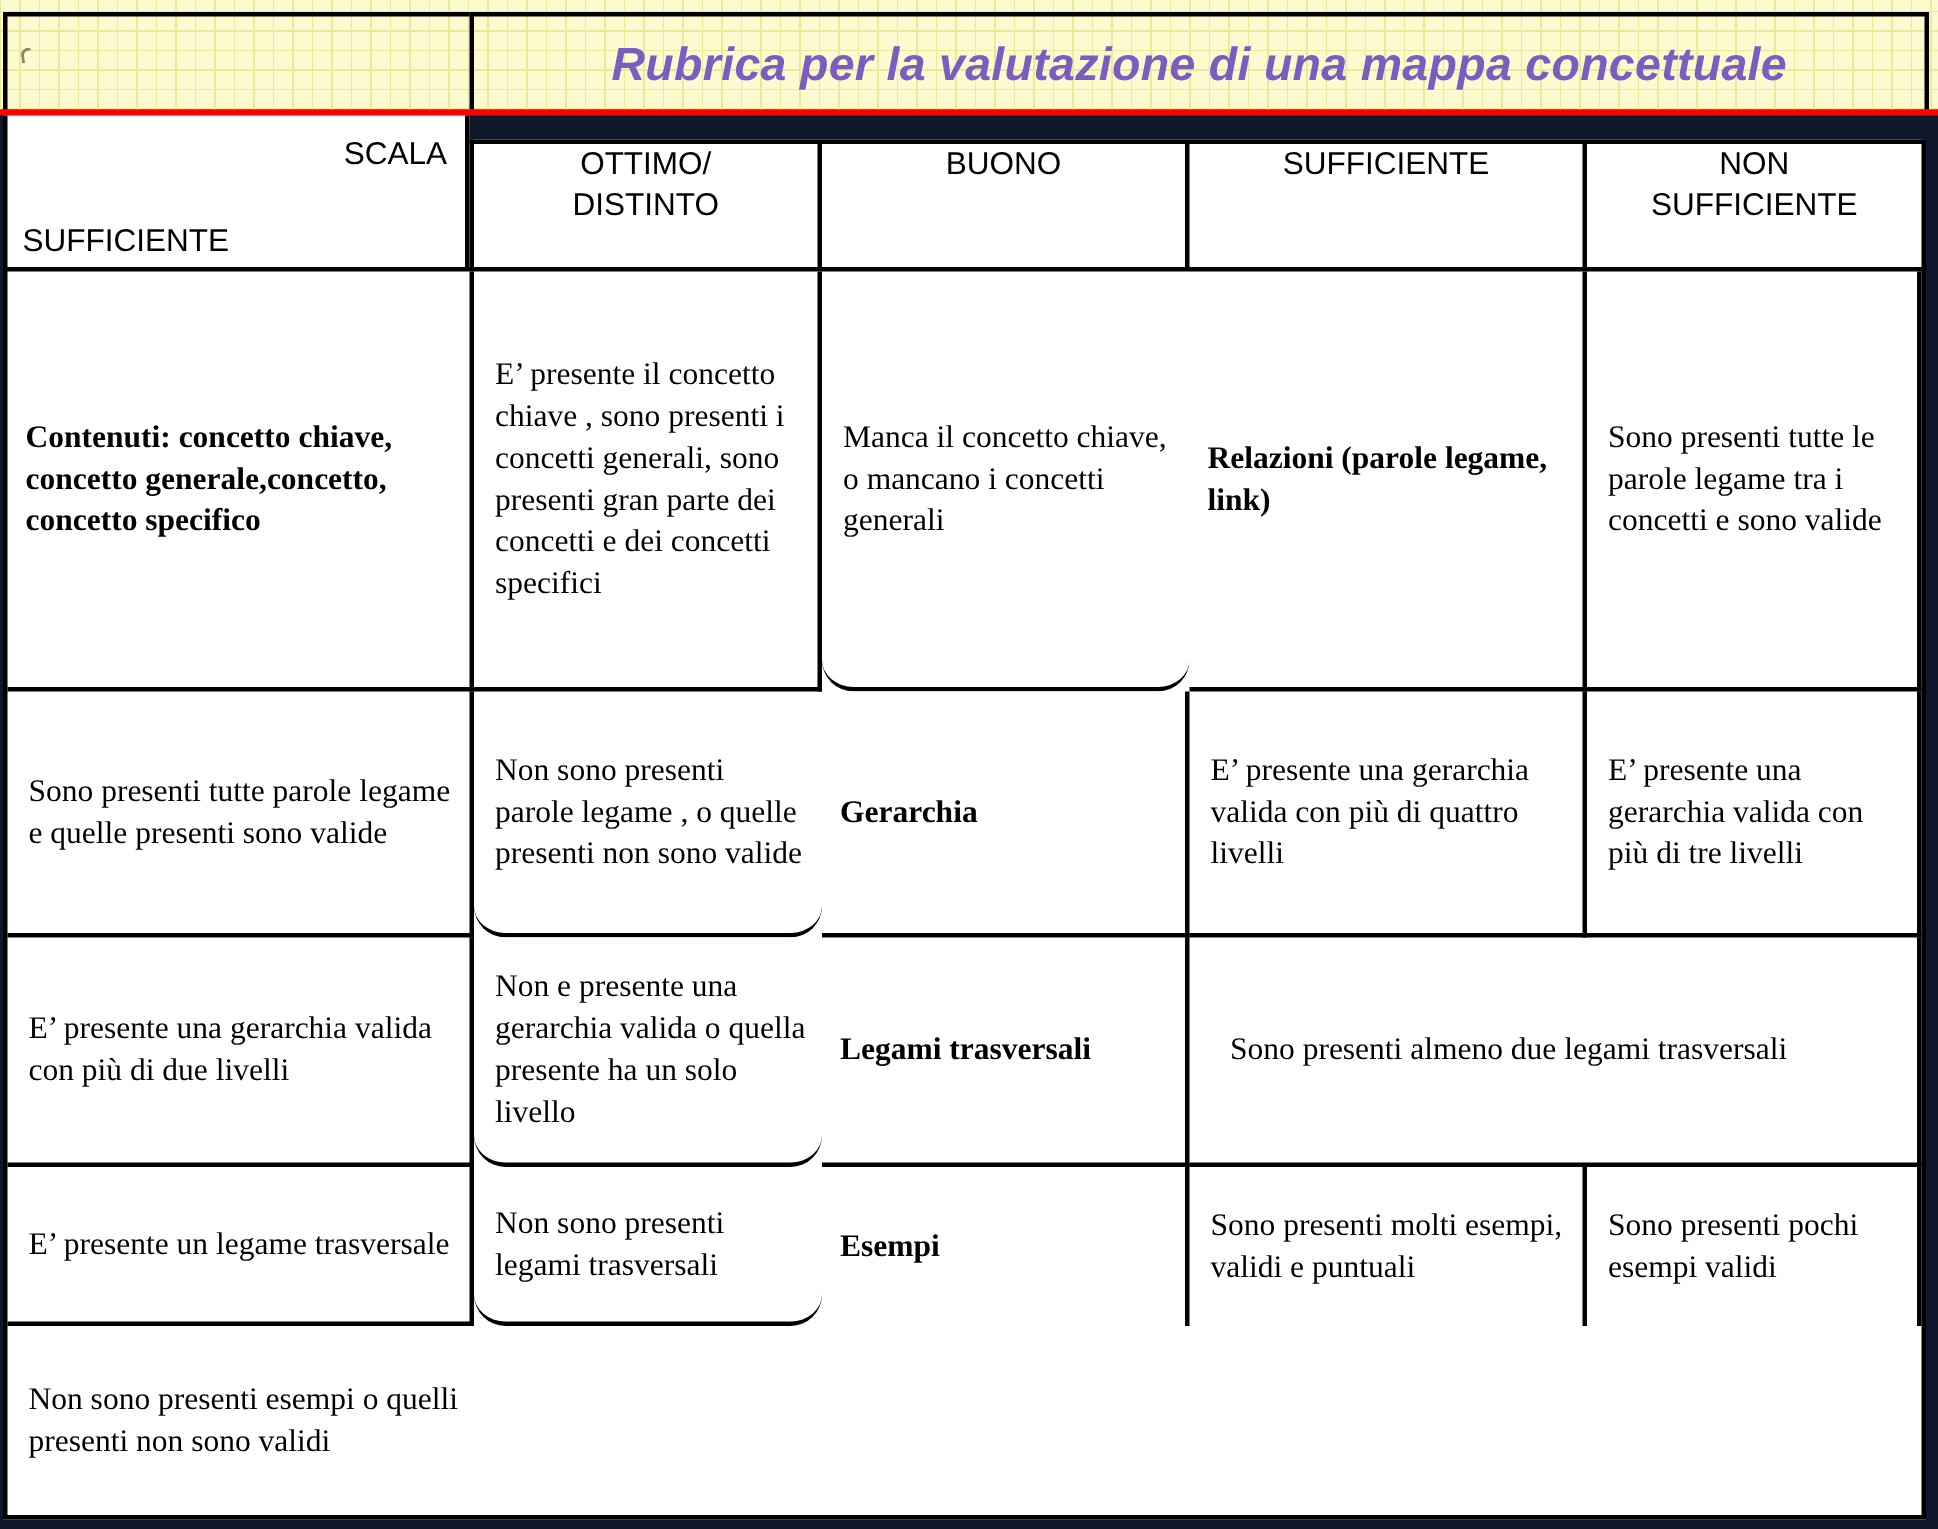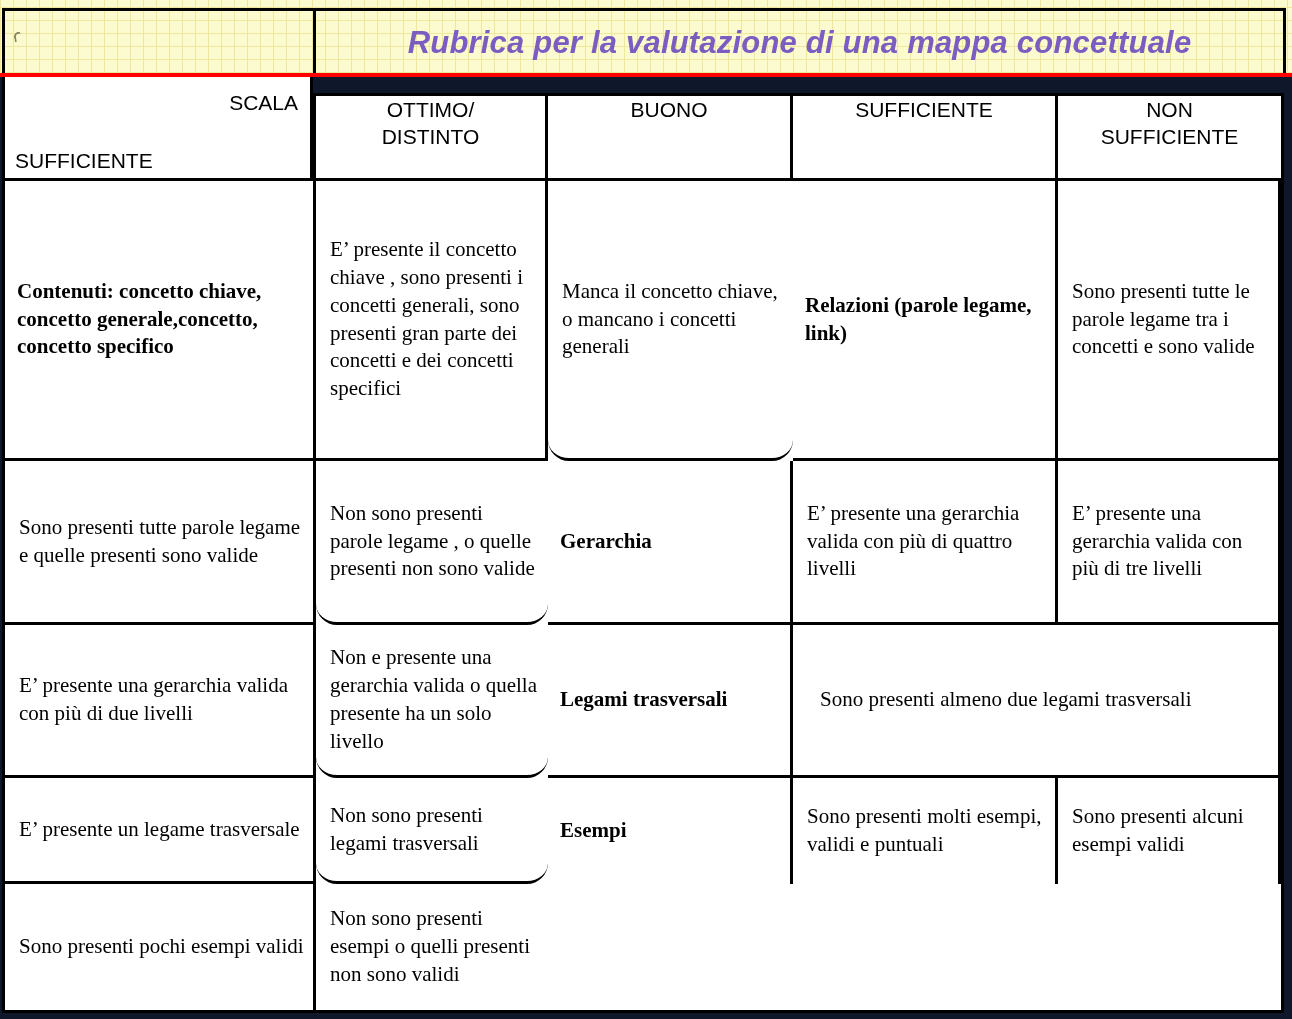--- a/index.html
+++ b/index.html
@@ -181,23 +181,20 @@
         <div>Non sono presenti legami trasversali</div>
       </div>
 
     <div class="bcell row-label no-b">
         <div>Esempi</div>
       </div>
     <div class="bcell no-b">
         <div>Sono presenti molti esempi, validi e puntuali</div>
       </div>
     <div class="bcell no-b">
-        <div>Sono presenti alcuni esempi validi</div>
-      </div>
-    <div class="bcell no-b">
         <div>Sono presenti pochi esempi validi</div>
       </div>
     <div class="bcell no-r no-b">
         <div>Non sono presenti esempi o quelli presenti non sono validi</div>
       </div>
 
   </div>
 </div>
 
 </body></html>

